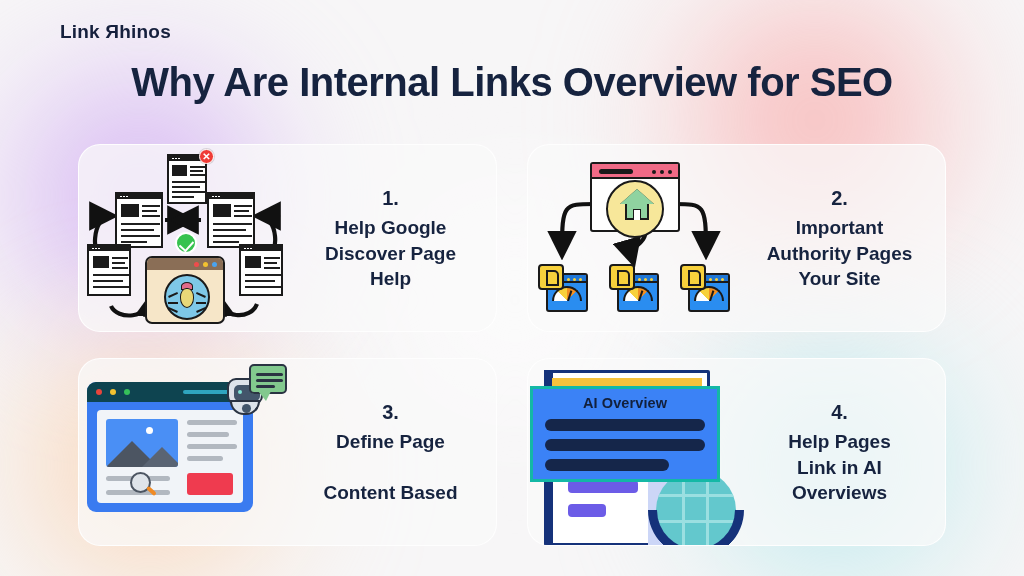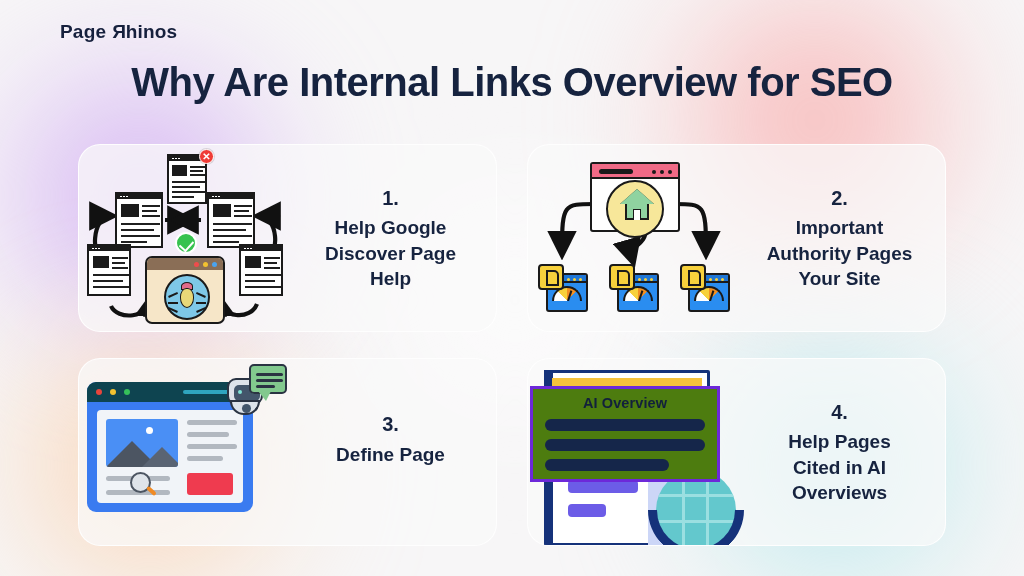--- a/index.html
+++ b/index.html
@@ -159,21 +159,21 @@
   .bubble { position: absolute; width: 38px; height: 30px; background: #82c98e;
     border: 2px solid #2a3342; border-radius: 5px; }
   .bubble .l { position: absolute; left: 5px; height: 2.6px; background: #2a3342; border-radius: 2px; }
   .bubble .tail { position: absolute; left: 7px; bottom: -9px; width: 0; height: 0;
     border-left: 8px solid transparent; border-right: 5px solid transparent;
     border-top: 10px solid #82c98e; }
 
   
   .serp { position: absolute; background: #fff; border: 3px solid #15327a; border-radius: 2px;
     overflow: hidden; }
-  .aiov { position: absolute; background: #4d7c0f; border: 3px solid #6d28d9; z-index: 3; }
+  .aiov { position: absolute; background: #3b82f6; border: 3px solid #14b8a6; z-index: 3; }
   .aiov .cap { text-align: center; font-size: 14.5px; font-weight: 700; color: #12203c;
     padding-top: 6px; letter-spacing: .1px; }
   .aiov .nb { height: 12px; background: #15264a; border-radius: 7px; margin: 8px 12px 0 12px; }
   .purple { position: absolute; background: #6c5ce7; border-radius: 4px; }
   .globe { position: absolute; width: 80px; height: 80px; border-radius: 50%;
     background: #63c8cd; overflow: hidden; }
   .globe .mer { position: absolute; top: 0; bottom: 0; width: 2.5px; background: #9bdfe1; }
   .globe .par { position: absolute; left: 0; right: 0; height: 2.5px; background: #9bdfe1; }
   .globe-arc { position: absolute; border: 9px solid #15327a; border-radius: 50%;
     border-right-color: transparent; border-top-color: transparent; }
@@ -185,21 +185,21 @@
 <body>
 
 <div class="stage">
 
   <div class="glow glow-purple"></div>
   <div class="glow glow-pink"></div>
   <div class="glow glow-orange"></div>
   <div class="glow glow-cyan"></div>
   <div class="glow glow-white-c"></div>
 
-  <div class="logo"><span>Page </span><span class="rr">R</span><span>hinos</span></div>
+  <div class="logo"><span>Link </span><span class="rr">R</span><span>hinos</span></div>
 
   <h1 class="title">Why Are Internal Links Overview for SEO</h1>
 
   <div class="grid">
 
     <div class="card c1">
       <div class="art">
         <svg class="arrows" width="212" height="188" viewBox="0 0 212 188">
           <defs>
             <marker id="ah1" markerWidth="7" markerHeight="7" refX="5.2" refY="3.5" orient="auto">
@@ -467,20 +467,21 @@
           <span class="l" style="top:13px; width:27px;"></span>
           <span class="l" style="top:19px; width:19px;"></span>
           <span class="tail"></span>
         </div>
       </div>
 
       <div class="txt">
         <span class="num">3.</span>
         <span>Define Page</span><br>
         <br>
+        <span>Content Based</span>
       </div>
     </div>
 
     <div class="card c4">
       <div class="art">
 
         <div class="serp" style="left:16px; top:12px; width:166px; height:176px; background:#fff;">
           <div style="height:16px; margin:6px 10px 0 10px; background:#f5c councils; background:#f6c council;"></div>
         </div>
         <div style="position:absolute; left:24px; top:20px; width:150px; height:15px; background:#f6c23c; z-index:2;"></div>
@@ -502,19 +503,19 @@
           <div class="cap">AI Overview</div>
           <div class="nb"></div>
           <div class="nb"></div>
           <div class="nb" style="margin-right:48px;"></div>
         </div>
       </div>
 
       <div class="txt">
         <span class="num">4.</span>
         <span>Help Pages</span><br>
-        <span>Cited in AI</span><br>
+        <span>Link in AI</span><br>
         <span>Overviews</span>
       </div>
     </div>
 
   </div>
 </div>
 
 </body></html>

